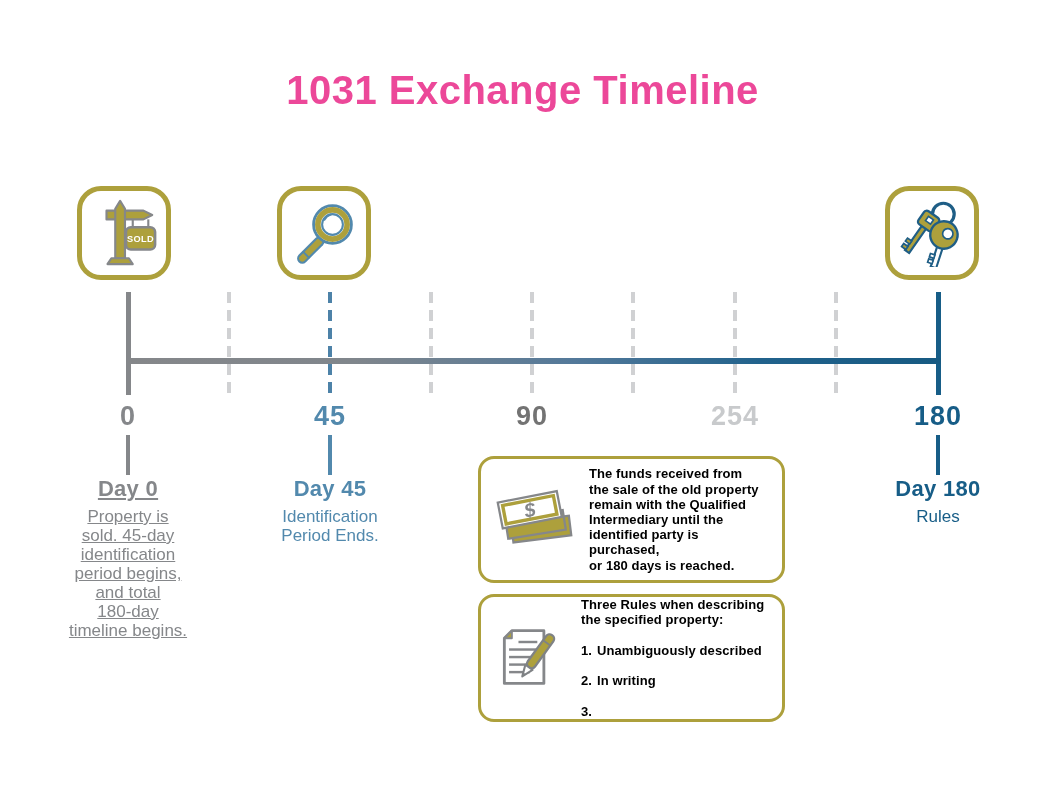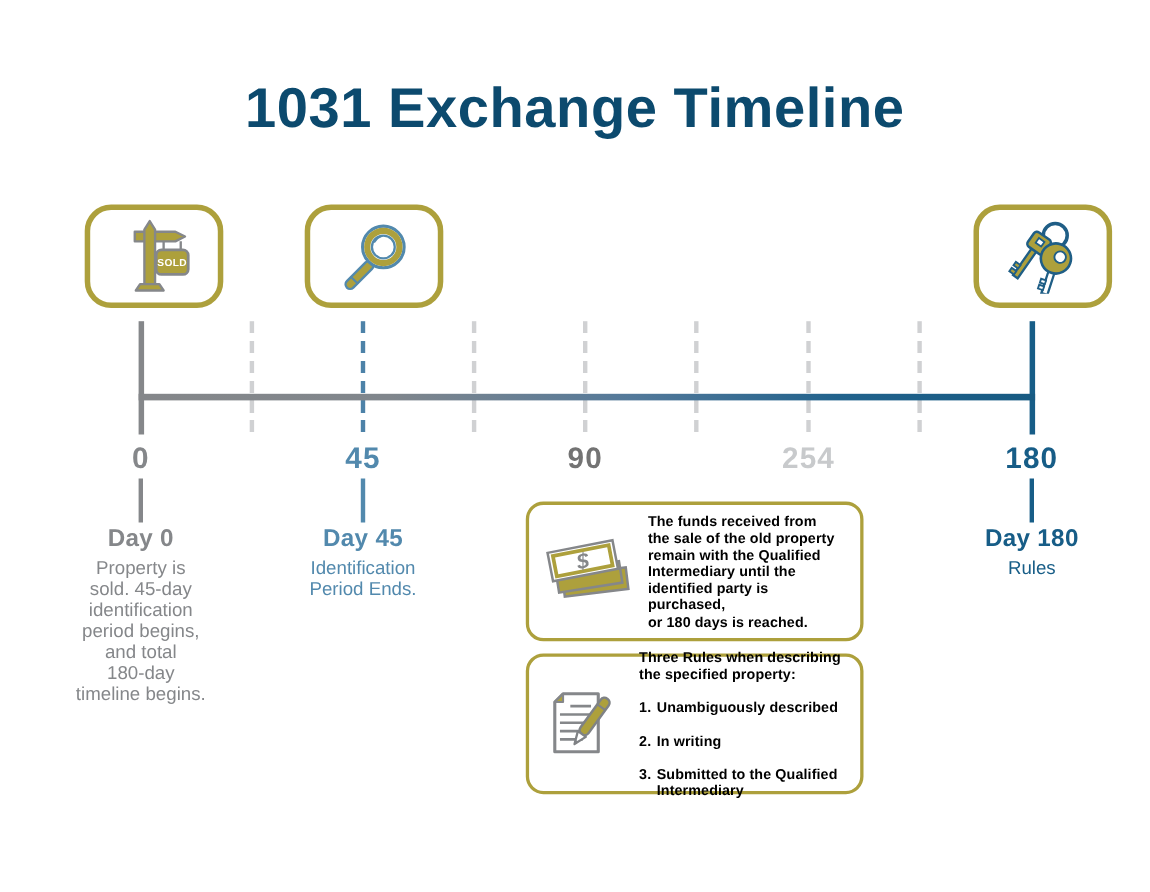--- a/index.html
+++ b/index.html
@@ -4,25 +4,25 @@
 <style>
   * { margin:0; padding:0; box-sizing:border-box; }
   html,body { background:#ffffff; }
   body { font-family:"Liberation Sans", sans-serif; }
   .canvas {
     position:relative; width:1045px; height:811px; background:#ffffff;
     overflow:hidden;
   }
   .title {
     position:absolute; top:68px; left:0; width:100%;
-    text-align:center; font-size:51px; font-weight:bold;
-    color:#0c4a6e; letter-spacing:0.5px;
+    text-align:center; font-size:40px; font-weight:bold;
+    color:#ec4899; letter-spacing:0.5px;
   }
   .icon-box {
-    position:absolute; top:186px; width:126px; height:94px;
+    position:absolute; top:186px; width:94px; height:94px;
     border:5px solid #ada03c; border-radius:24px; background:#ffffff;
     display:flex; align-items:center; justify-content:center;
   }
   .vline { position:absolute; top:292px; height:103px; }
   .vline.solid { width:5px; }
   .vline.dash  {
     width:4px;
     background:repeating-linear-gradient(to bottom, var(--c) 0 11px, transparent 11px 18px);
   }
   .hline {
@@ -121,21 +121,21 @@
   <div class="axis-num" style="left:128px; color:#85878a;">0</div>
   <div class="axis-num" style="left:330px; color:#5289ad;">45</div>
   <div class="axis-num" style="left:532px; color:#737373;">90</div>
   <div class="axis-num" style="left:735px; color:#c8cacc;">254</div>
   <div class="axis-num" style="left:938px; color:#175d87;">180</div>
 
   <div class="subtick" style="left:126px; background:#85878a;"></div>
   <div class="subtick" style="left:328px; background:#5289ad;"></div>
   <div class="subtick" style="left:936px; background:#175d87;"></div>
 
-  <div class="daygroup" style="left:128px; width:170px; color:#85878a;">
+  <div class="daygroup" style="left:128px; width:170px; color:#85878a;text-decoration:underline;">
     <div class="dayname">Day 0</div>
     <div class="daydesc">Property is
 sold. 45-day
 identification
 period begins,
 and total
 180-day
 timeline begins.</div>
   </div>
   <div class="daygroup" style="left:330px; width:160px; color:#5289ad;text-align:center;">
@@ -188,19 +188,17 @@
       <div class="rule-item">
         <span class="rule-num">1.</span>
         <span class="rule-text">Unambiguously described</span>
       </div>
       <div class="rule-item">
         <span class="rule-num">2.</span>
         <span class="rule-text">In writing</span>
       </div>
       <div class="rule-item">
         <span class="rule-num">3.</span>
-        <span class="rule-text">Submitted to the Qualified
-Intermediary</span>
       </div>
     </div>
   </div>
 
 </div>
 
 </body></html>

